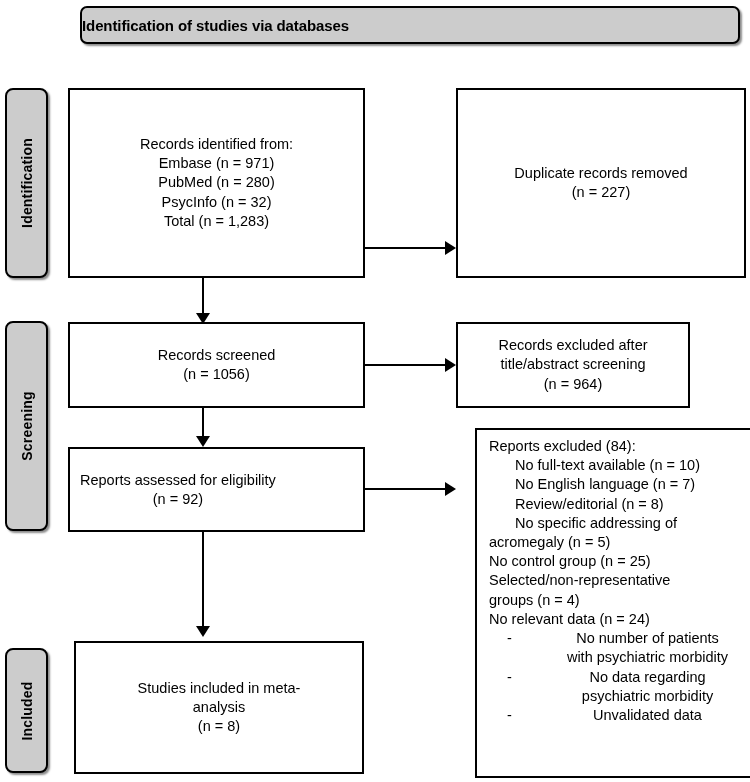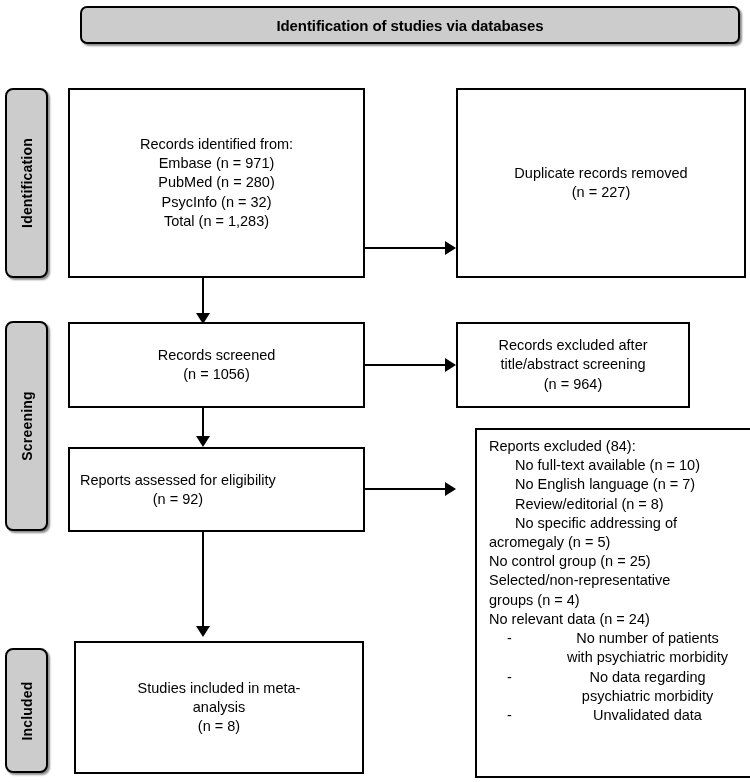--- a/index.html
+++ b/index.html
@@ -22,21 +22,21 @@
 
   
   .banner {
     position: absolute;
     background: #cccccc;
     border: 2.5px solid #000000;
     border-radius: 7px;
     box-shadow: 2px 2px 2px rgba(0,0,0,0.45);
     display: flex;
     align-items: center;
-    justify-content: center;
+    justify-content: flex-start;
     box-sizing: border-box;
   }
   .banner-text {
     font-size: 15px;
     font-weight: bold;
     letter-spacing: -0.1px;
     text-align: center;
   }
 
   

